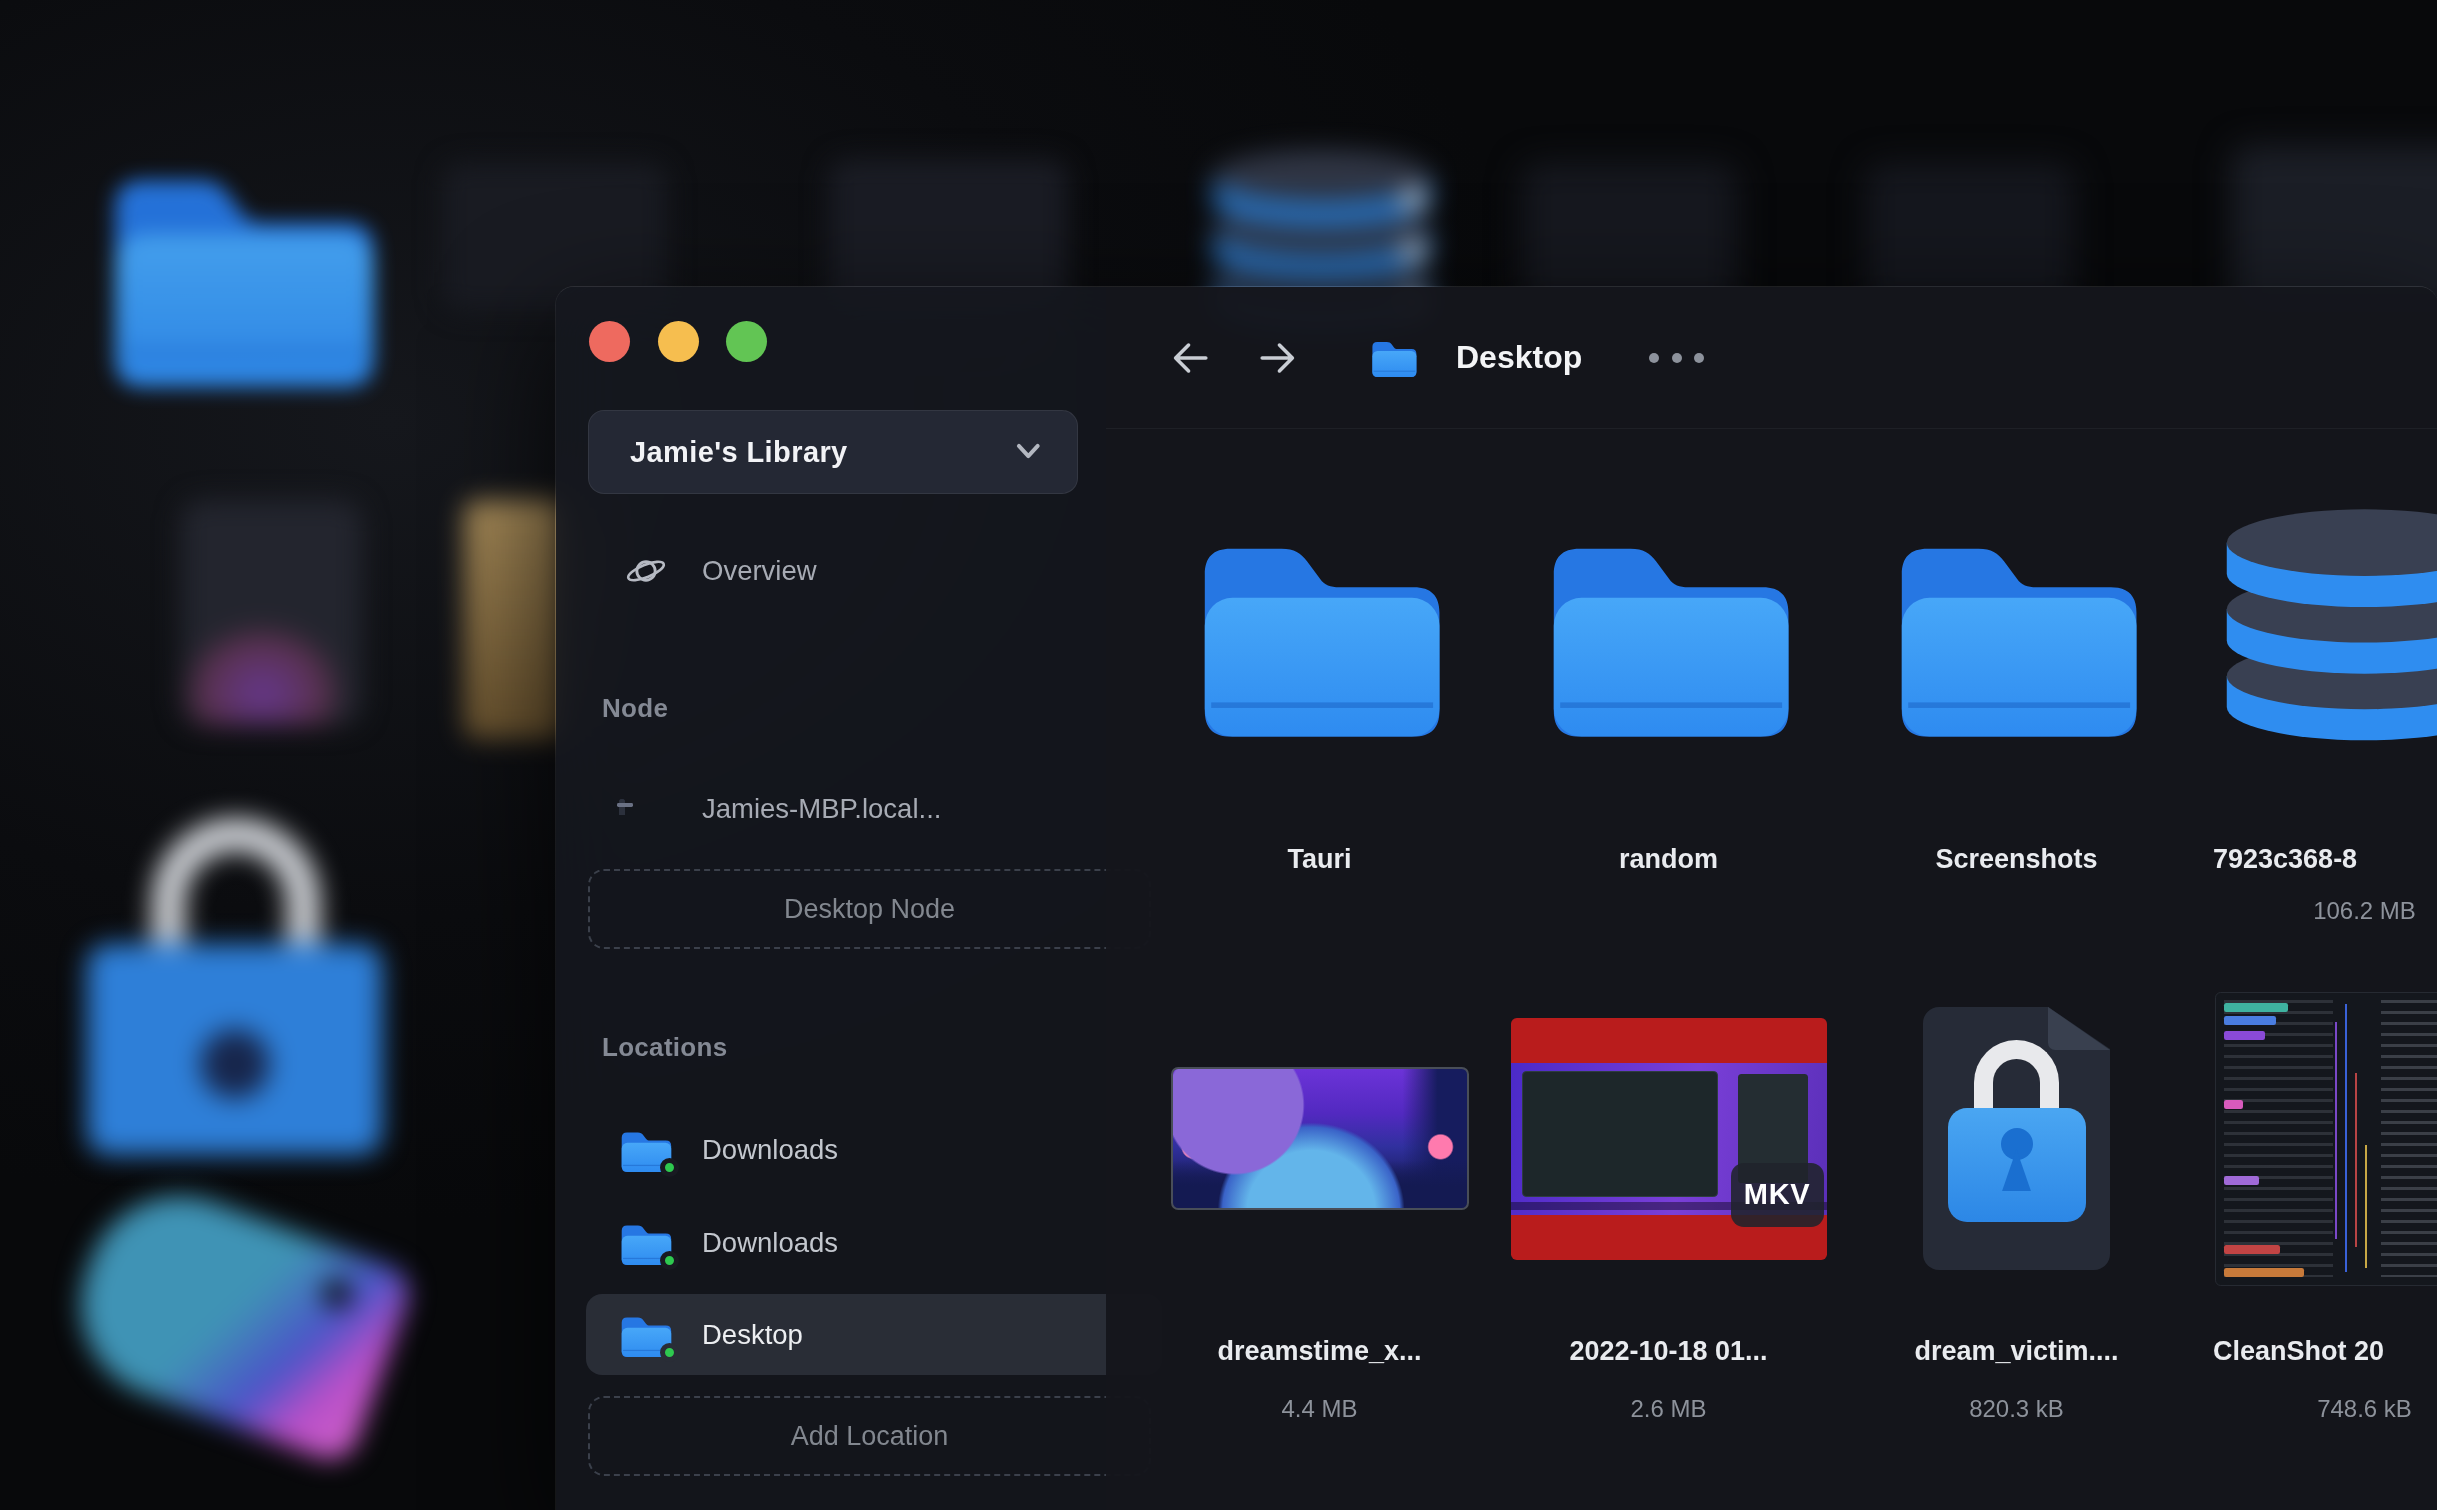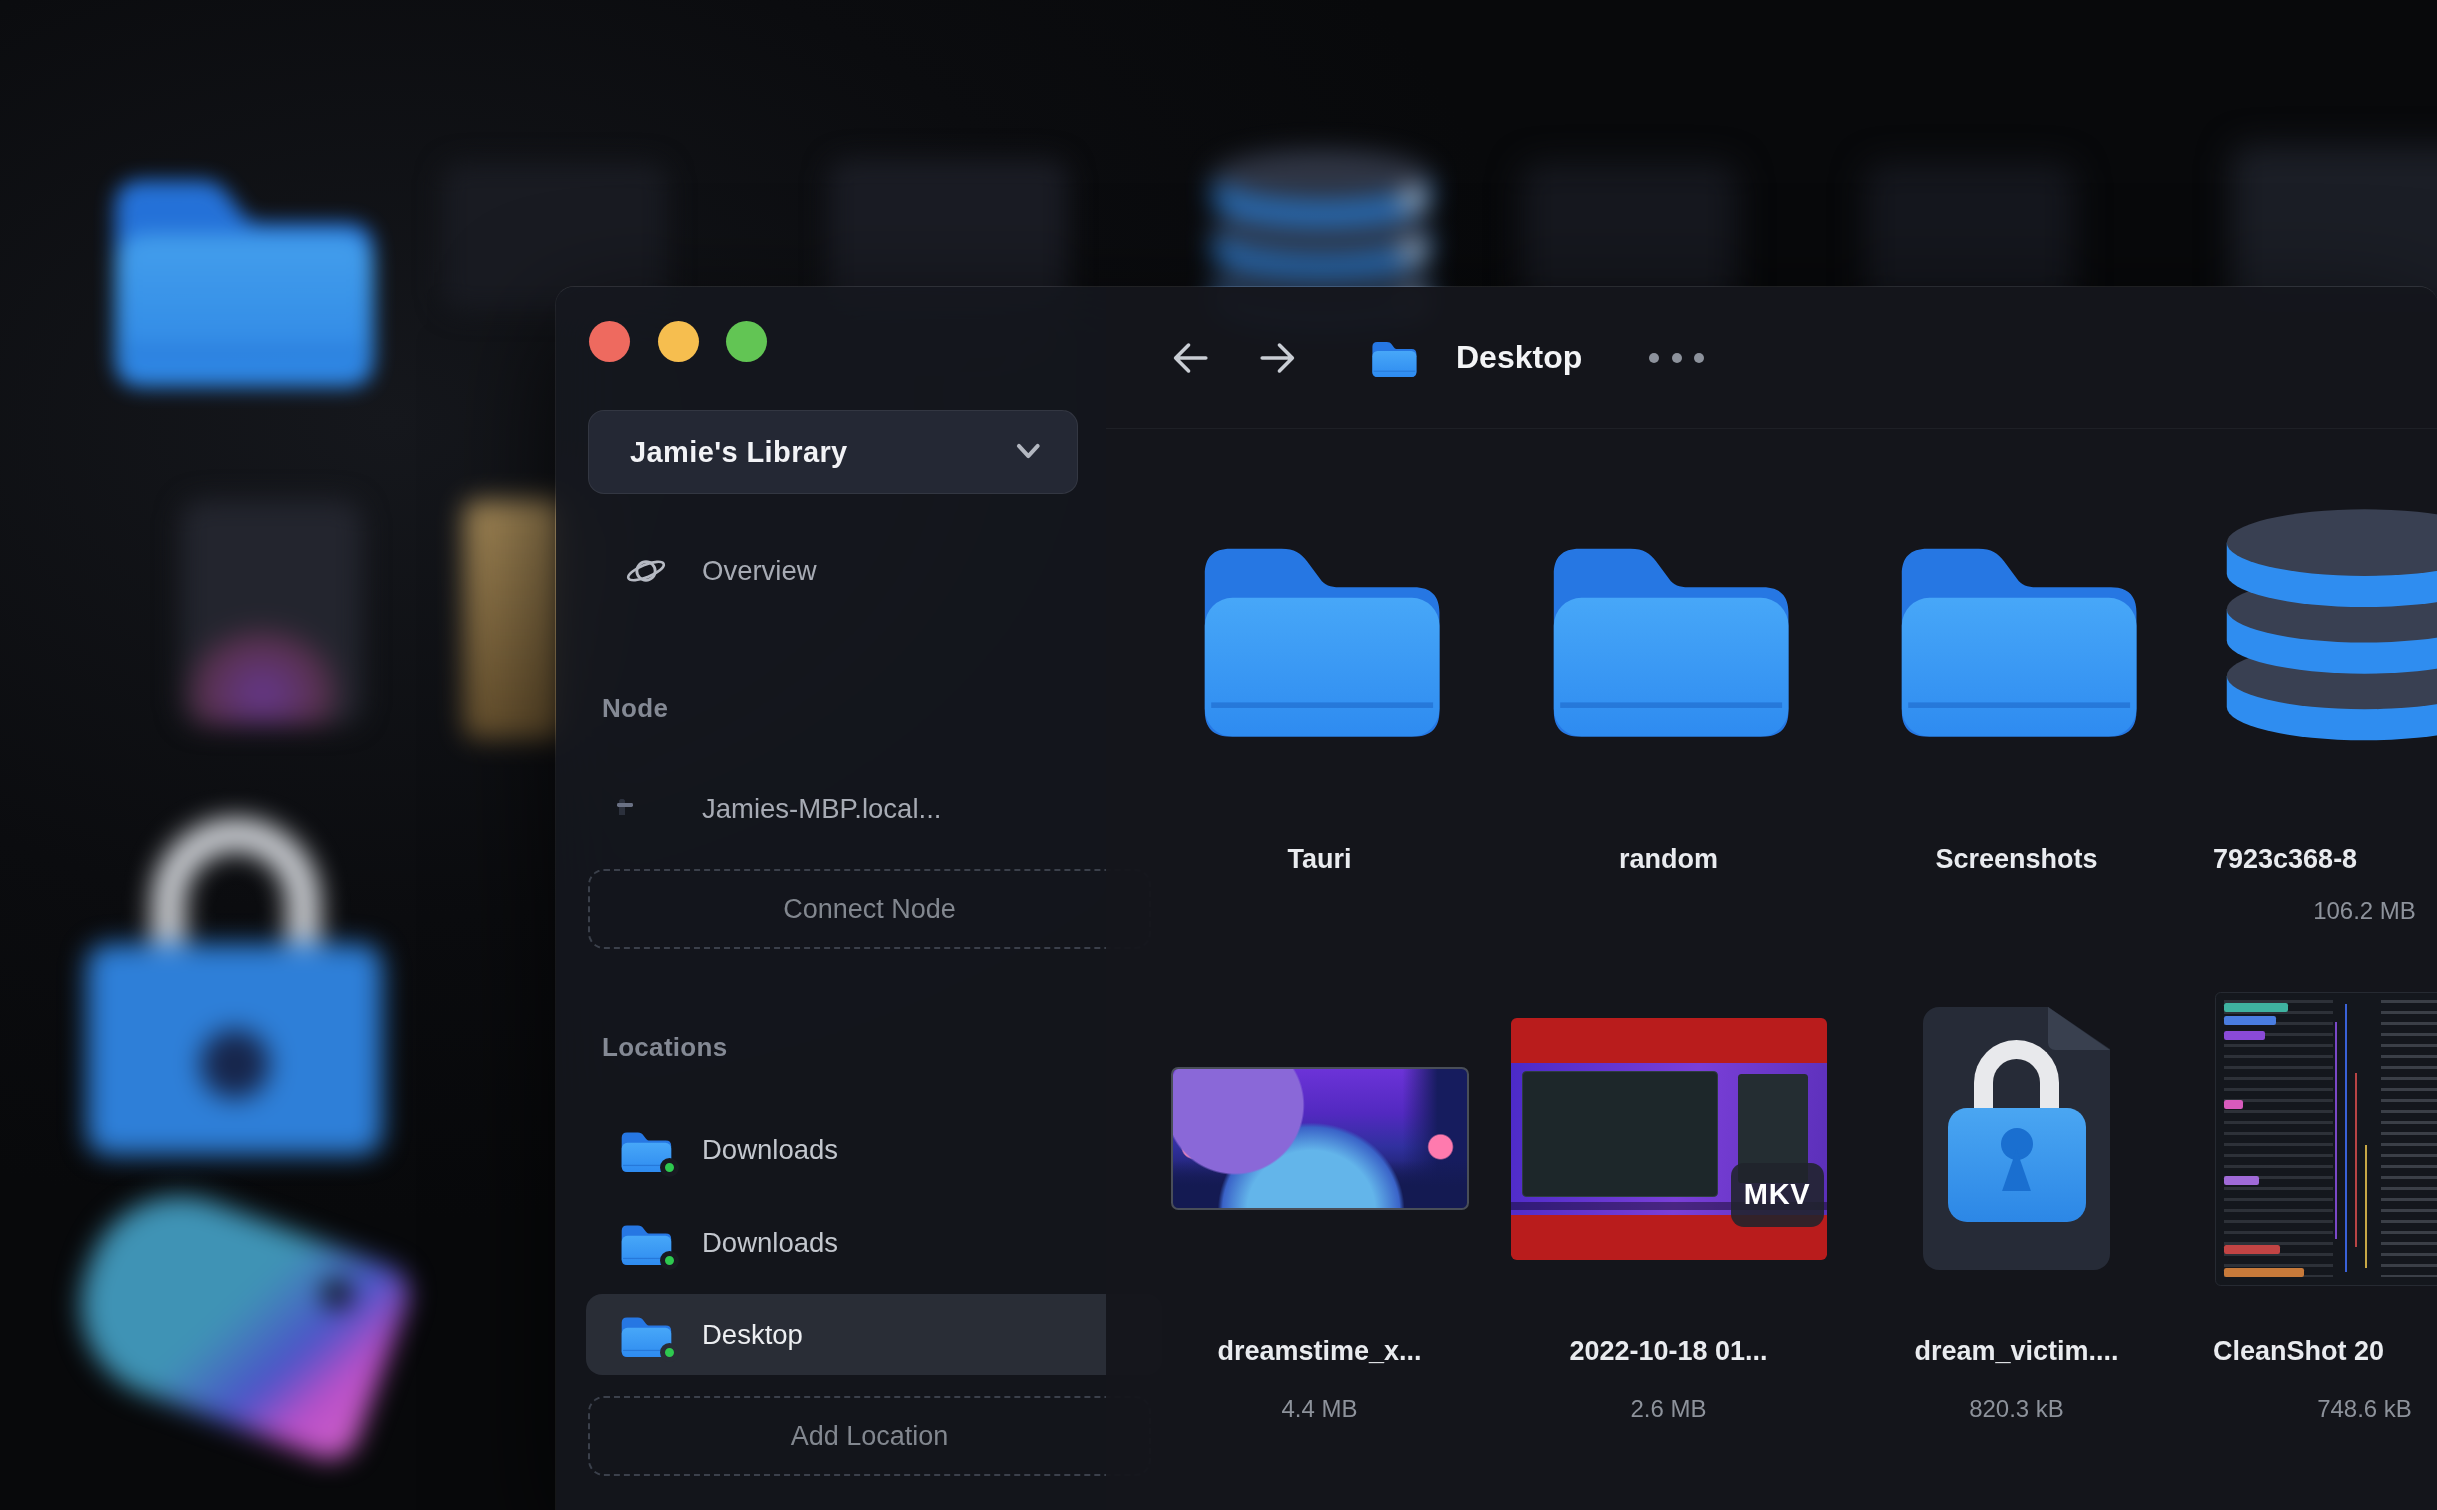--- a/index.html
+++ b/index.html
@@ -231,21 +231,21 @@
 
       <div class="slabel" style="top:406px">Node</div>
 
       <div class="srow dim" style="top:481px">
         <span class="ic">
           <span class="laptop"><span class="scr"></span><span class="base"></span></span>
         </span>
         <span class="lbl">Jamies-MBP.local...</span>
       </div>
 
-      <div class="dashedbtn" style="top:582px">Connect Node</div>
+      <div class="dashedbtn" style="top:582px">Desktop Node</div>
 
       <div class="slabel" style="top:745px">Locations</div>
 
       <div class="srow" style="top:822px">
         <span class="ic">
           <svg class="smallfolder" viewBox="0 0 74 63" width="54" height="46">
               <use href="#sym-folder"></use>
             </svg>
           <span class="greendot"></span>
         </span>

